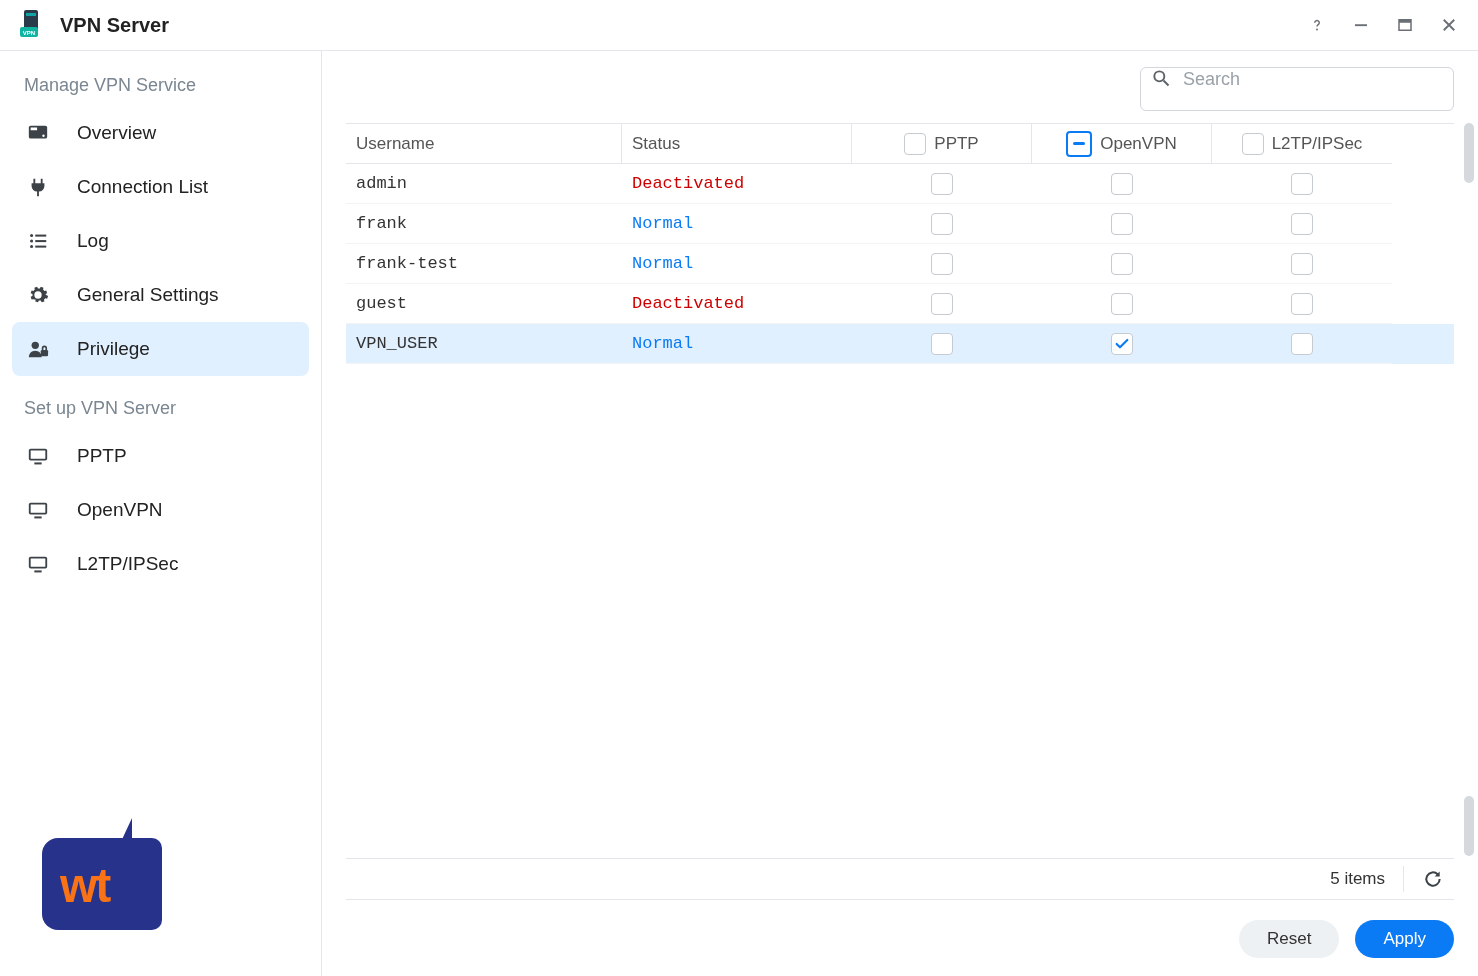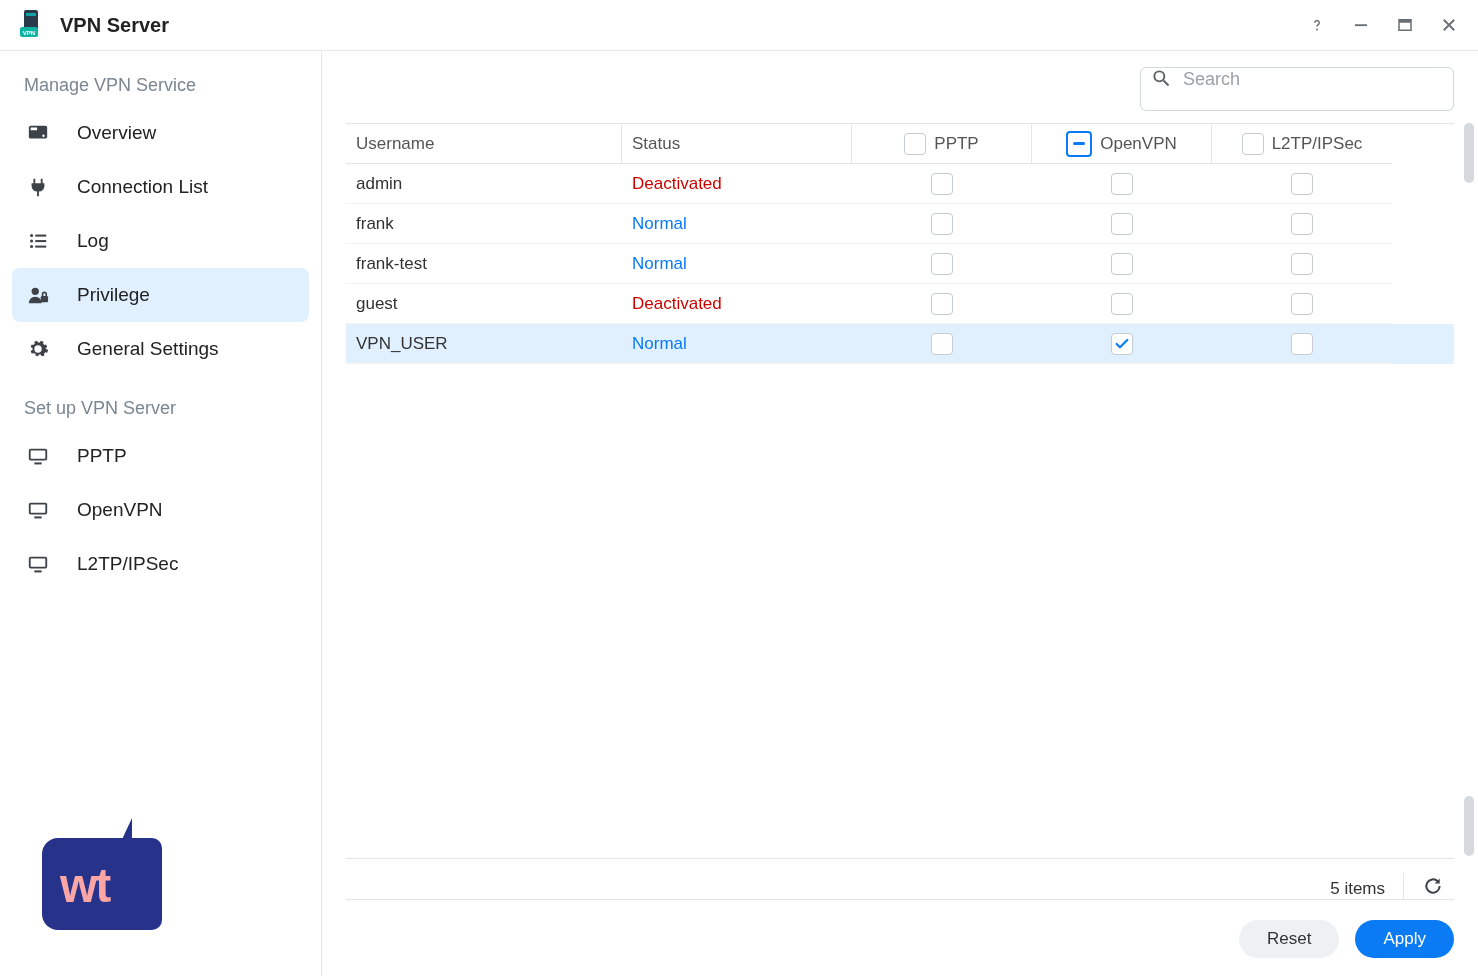--- a/index.html
+++ b/index.html
@@ -63,21 +63,21 @@
   .wt-logo {
     width:120px; height:92px; background:#27338b; border-radius:16px 10px 10px 16px;
     position:relative;
   }
   .wt-logo .notch {
     position:absolute; top:-20px; right:30px; width:14px; height:30px;
     background:#27338b;
     clip-path: polygon(0 100%, 100% 100%, 100% 0);
   }
   .wt-logo span {
-    position:absolute; left:18px; top:20px; color:#fca5a5; font-size:48px; font-weight:700; letter-spacing:-2px;
+    position:absolute; left:18px; top:20px; color:#f97316; font-size:48px; font-weight:700; letter-spacing:-2px;
   }
 
   
   .main { flex:1; display:flex; flex-direction:column; padding: 16px 24px 18px 24px; box-sizing:border-box; min-width:0; position:relative;}
   .toolbar { display:flex; justify-content:flex-end; margin-bottom:12px;}
   .search-wrap {
     width: 292px; height:42px; border:1px solid #d2d7dc; border-radius:6px;
     display:flex; align-items:flex-start; padding:0 10px; gap:10px; color:#666;
   }
   .search-wrap input {
@@ -89,21 +89,21 @@
   .thead, .trow {
     display:grid;
     grid-template-columns: 276px 230px 180px 180px 180px;
     align-items:center;
     min-height:40px;
   }
   .thead { color:#555; font-size:17px; }
   .thead .th { padding:8px 10px; border-right:1px solid var(--border); border-bottom:1px solid var(--border); box-sizing:border-box; height:40px; display:flex; align-items:center;}
   .thead .th:last-child { border-right:none; }
   .thead .th.center { justify-content:center; gap:8px;}
-  .trow { font-size:17px; }
+  .trow { font-size:17px;font-family:Liberation Mono, monospace; }
   .trow .td { padding:7px 10px; box-sizing:border-box; height:40px; display:flex; align-items:center; border-bottom:1px solid #f2f4f6;}
   .trow.selected { background: var(--row-sel);}
   .td.center { justify-content:center; }
   .status-deactivated { color: var(--red); }
   .status-normal { color: var(--link-blue); }
 
   .cb {
     width:20px; height:20px; border:1.5px solid #c5cbd1; border-radius:4px; background:#fff;
     display:flex; align-items:center; justify-content:center; cursor:pointer;
     flex:0 0 20px;
@@ -113,21 +113,21 @@
   .cb.checked svg { display:block; }
   .cb svg { display:none; }
 
   .scroll-indicator {
     position:absolute; right:4px; top:72px; width:10px; height:60px; background:#d5d9dd; border-radius:6px;
   }
   .scroll-indicator.bottom { top:auto; bottom:120px;}
 
   .table-footer {
     border-top:1px solid var(--border); border-bottom:1px solid var(--border);
-    height:40px; display:flex; align-items:flex-end; justify-content:flex-end; gap:18px; color:#333; font-size:17px;
+    height:40px; display:flex; align-items:center; justify-content:flex-end; gap:18px; color:#333; font-size:17px;
     margin-top:auto; padding-right:8px;
   }
   .table-footer .refresh { width:26px; height:26px; display:flex; align-items:center; justify-content:center; border-left:1px solid var(--border); padding-left:16px;}
 
   .footer-buttons {
     display:flex; justify-content:flex-end; gap:16px; padding-top:20px;
   }
   .btn {
     height:38px; padding:0 28px; border-radius:19px; border:none; font-size:17px; cursor:pointer;
   }
@@ -208,39 +208,39 @@
               <rect x="9" y="5" width="12" height="2.2" fill="#3c4247"></rect>
               <circle cx="5" cy="12" r="1.7" fill="#3c4247"></circle>
               <rect x="9" y="11" width="12" height="2.2" fill="#3c4247"></rect>
               <circle cx="5" cy="18" r="1.7" fill="#3c4247"></circle>
               <rect x="9" y="17" width="12" height="2.2" fill="#3c4247"></rect>
             </svg>
         </span>
         <span>Log</span>
       </div>
 
+      <div class="nav-item">
+        <span class="ico">
+          <svg width="22" height="22" viewBox="0 0 24 24">
+              <path fill="#3c4247" d="M12 8a4 4 0 1 0 0 8 4 4 0 0 0 0-8zm9 4l2 1-1 3-2-.5a8 8 0 0 1-1.5 1.5l.5 2-3 1-1-2a8 8 0 0 1-2 0l-1 2-3-1 .5-2A8 8 0 0 1 7 16.5L5 17l-1-3 2-1v-2L4 10l1-3 2 .5A8 8 0 0 1 8.5 6L8 4l3-1 1 2a8 8 0 0 1 2 0l1-2 3 1-.5 2A8 8 0 0 1 19 7.5L21 7l1 3-2 1z"></path>
+            </svg>
+        </span>
+        <span>General Settings</span>
+      </div>
+
       <div class="nav-item active">
         <span class="ico">
           <svg width="22" height="22" viewBox="0 0 24 24">
               <circle cx="9" cy="8" r="4" fill="#3c4247"></circle>
               <path fill="#3c4247" d="M2 21c0-3.9 3.1-7 7-7s7 3.1 7 7z"></path>
               <rect x="15" y="13" width="8" height="7" rx="1.5" fill="#3c4247"></rect>
               <path d="M17 13v-1.8a2 2 0 0 1 4 0V13" fill="none" stroke="#3c4247" stroke-width="1.8"></path>
             </svg>
         </span>
         <span>Privilege</span>
-      </div>
-
-      <div class="nav-item">
-        <span class="ico">
-          <svg width="22" height="22" viewBox="0 0 24 24">
-              <path fill="#3c4247" d="M12 8a4 4 0 1 0 0 8 4 4 0 0 0 0-8zm9 4l2 1-1 3-2-.5a8 8 0 0 1-1.5 1.5l.5 2-3 1-1-2a8 8 0 0 1-2 0l-1 2-3-1 .5-2A8 8 0 0 1 7 16.5L5 17l-1-3 2-1v-2L4 10l1-3 2 .5A8 8 0 0 1 8.5 6L8 4l3-1 1 2a8 8 0 0 1 2 0l1-2 3 1-.5 2A8 8 0 0 1 19 7.5L21 7l1 3-2 1z"></path>
-            </svg>
-        </span>
-        <span>General Settings</span>
       </div>
 
       <div class="section-title" style="margin-top:14px">Set up VPN Server</div>
 
       <div class="nav-item">
         <span class="ico">
           <svg width="22" height="22" viewBox="0 0 24 24">
               <rect x="2" y="4" width="20" height="13" rx="2" fill="#3c4247"></rect>
               <rect x="8" y="19" width="8" height="2.2" fill="#3c4247"></rect>
               <rect x="4" y="6" width="16" height="9" fill="#fff"></rect>

